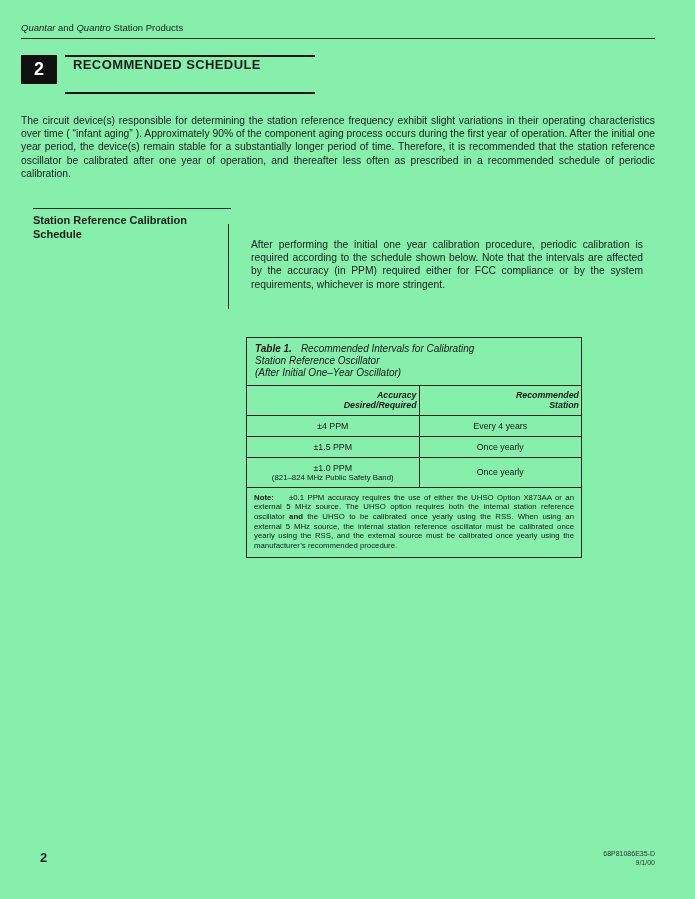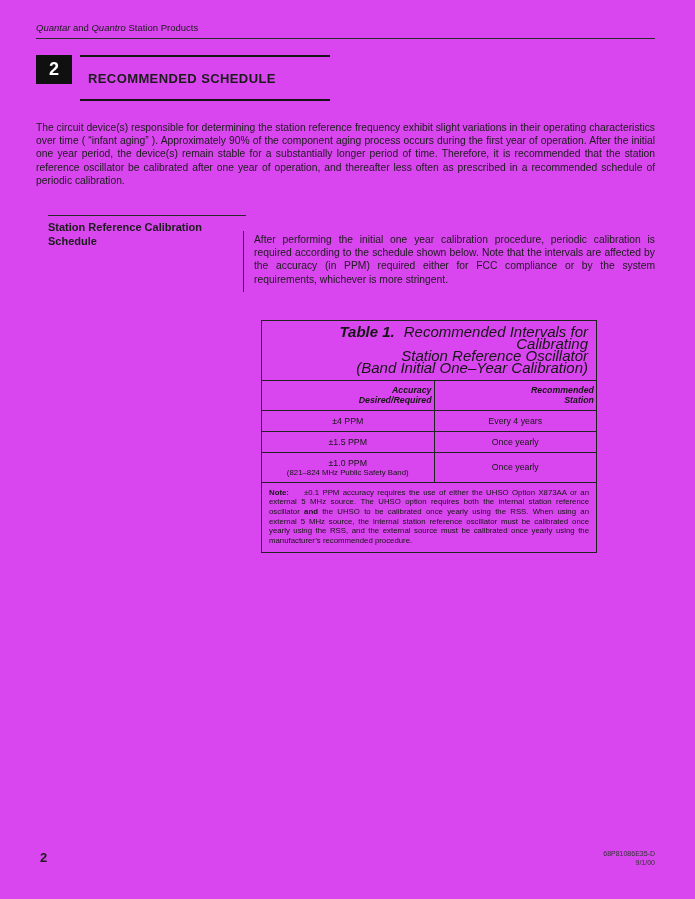--- a/index.html
+++ b/index.html
@@ -1,42 +1,42 @@
 <!DOCTYPE html>
 <html><head>
 <meta charset="utf-8">
 <style>
   html,body { margin:0; padding:0; background:#e8e8e8; }
   .page {
     position: relative;
     width: 695px; height: 899px;
     margin: 0 auto;
-    background: #d946ef;
+    background: #86efac;
     color: #1b1b1b;
     font-family: "Liberation Sans", sans-serif;
     box-sizing: border-box;
-    padding: 22px 40px 0 36px;
+    padding: 22px 40px 0 21px;
     overflow: hidden;
   }
   
   .doc-header .header-title { margin:0; font-size:9.5px; }
   .doc-header .prod { font-style: italic; }
   .header-rule { border-bottom: 1.5px solid #2a2a2a; margin-top: 5px; }
 
   
   .section-head { margin-top: 16px; display:flex; align-items: stretch; }
   .section-number-box {
     width:36px; height:29px; background:#101010; color:#fff;
     display:flex; align-items:center; justify-content:center;
     font-size:18px; font-weight:bold; flex:0 0 auto;
   }
   .section-title-wrap {
-    margin-left:8px; height:46px; width:250px; box-sizing:border-box;
+    margin-left:8px; height:39px; width:250px; box-sizing:border-box;
     border-top:2px solid #151515; border-bottom:2px solid #151515;
-    display:flex; align-items:center; padding-left:8px;
+    display:flex; padding-left:8px;
   }
   .section-title { margin:0; font-size:13px; font-weight:bold; letter-spacing:0.4px; }
 
   
   .intro {
     margin:20px 0 16px 0; font-size:10.3px; line-height:13.2px; text-align:justify;
   }
 
   
   .sub-area { margin-top:16px; display:flex; }
@@ -44,30 +44,30 @@
   .side-heading {
     margin:12px; width:198px; box-sizing:border-box;
     border-top:1.5px solid #2a2a2a; padding-top:5px;
     font-size:11px; font-weight:bold; line-height:13.5px;
   }
   .sub-right { flex:1; }
   .indent-block {
     margin-top:28px; border-left:1.5px solid #2a2a2a;
     padding:2px 0 6px 10px;
   }
-  .indent-text { margin:0; font-size:10.3px; line-height:13.2px; text-align:justify; }
+  .indent-text { margin:12px; font-size:10.3px; line-height:13.2px; text-align:justify; }
 
   
   .cal-table {
     margin:28px 0 0 225px; width:336px;
     border-collapse:collapse; border:1.5px solid #222;
     font-size:8.8px; color:#161616;
   }
   .cal-table td, .cal-table th { border:1px solid #222; }
-  .caption-cell { padding:5px 8px 6px 8px; text-align:right; font-style:italic; font-size:15px; line-height:12px; }
+  .caption-cell { padding:5px 8px 6px 8px; text-align:left; font-style:italic; font-size:10px; line-height:12px; }
   .caption-label { font-weight:bold; margin-right:9px; }
   .cal-table th {
     font-style:italic; font-weight:bold; text-align:right;
     padding:4px 2px; line-height:10.5px; font-size:8.8px;
   }
   .col-accuracy { width:51.5%; }
   .data-cell { text-align:center; padding:5px 2px; line-height:10px; }
   .cell-sub { display:block; font-size:7.8px; line-height:9px; }
   .note-cell { padding:5px 7px 7px 7px; text-align:justify; font-size:7.8px; line-height:9.6px; }
   .note-label { font-weight:bold; margin-right:15px; }
@@ -114,21 +114,21 @@
       </div>
     </div>
   </div>
 
   <table class="cal-table">
     <tbody>
       <tr>
         <td class="caption-cell" colspan="2">
           <div><span class="caption-label">Table 1.</span><span>Recommended Intervals for Calibrating</span></div>
           <div>Station Reference Oscillator</div>
-          <div>(Band Initial One–Year Calibration)</div>
+          <div>(After Initial One–Year Oscillator)</div>
         </td>
       </tr>
       <tr>
         <th class="col-accuracy"><span>Accuracy</span><br><span>Desired/Required</span></th>
         <th><span>Recommended</span><br><span>Station</span></th>
       </tr>
       <tr>
         <td class="data-cell">±4 PPM</td>
         <td class="data-cell">Every 4 years</td>
       </tr>

